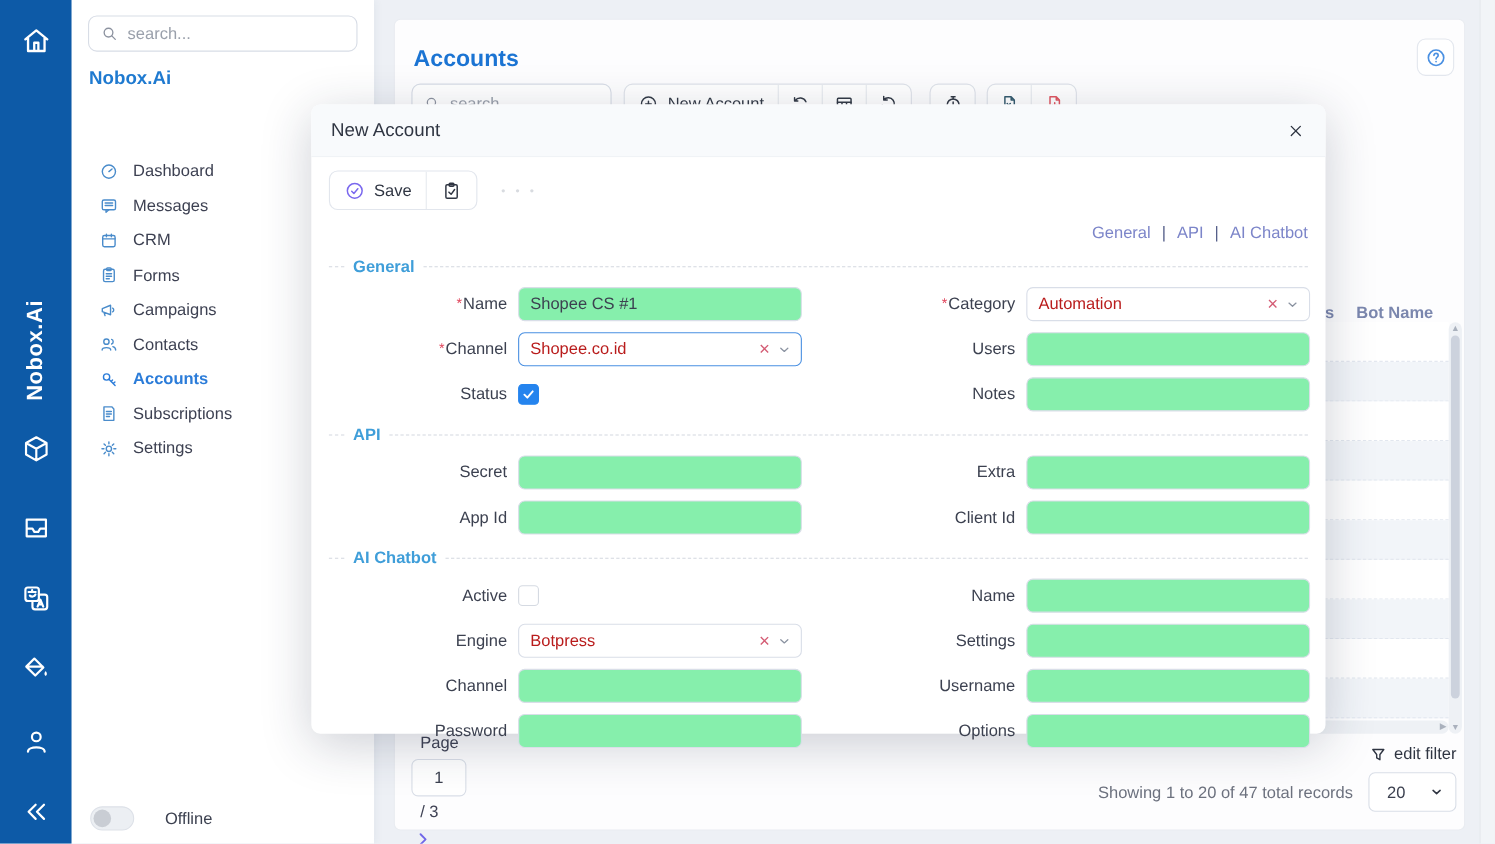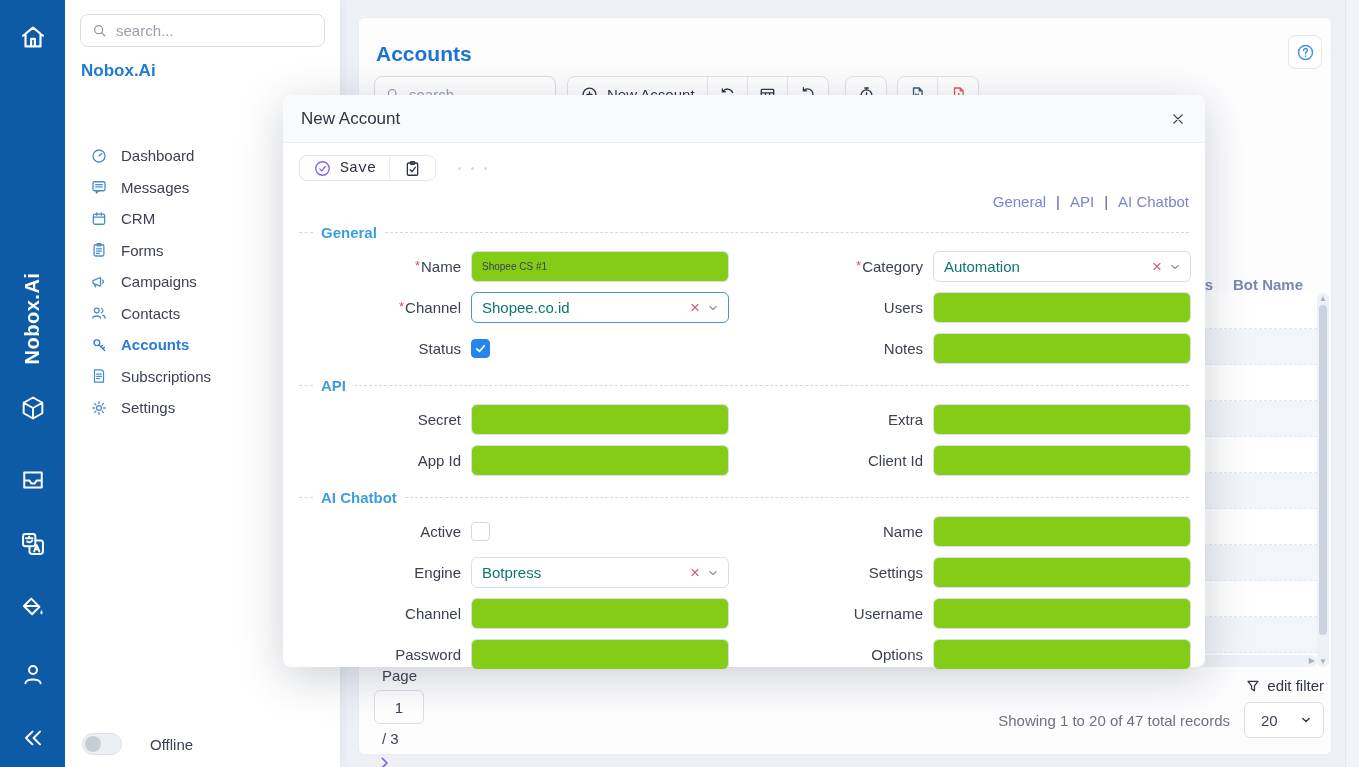--- a/index.html
+++ b/index.html
@@ -71,40 +71,40 @@
   .size-select { width:80px; height:36px; background:#fff; border:1px solid #d9dee7; border-radius:6px; display:flex; align-items:center; justify-content:space-between; padding:0 10px 0 16px; cursor:pointer; color:#3c4150; }
   .page-scrollbar { position:absolute; right:0; top:0; width:14px; height:767px; background:#f2f4f7; border-left:1px solid #e4e7ec; z-index:6; }
 
   
   .modal { position:absolute; left:283px; top:95px; width:922px; height:572px; background:#fff; border-radius:8px; box-shadow:0 10px 45px rgba(30,40,70,.22); z-index:10; }
   .m-head { height:48px; background:#f8fafc; border-bottom:1px solid #e9edf2; border-radius:8px 8px 0 0; display:flex; align-items:center; justify-content:space-between; padding:0 18px; }
   .m-title { font-size:17px; color:#2f3542; }
   .m-close { color:#2f3542; cursor:pointer; }
   .m-body { position:relative; padding:12px 16px 0; }
   .save-row { display:flex; align-items:center; }
-  .save-group { background:#fff; border:1px solid #e2e6ed; border-radius:8px; display:flex; height:26px; overflow:hidden;font-family:Liberation Mono, monospace; }
+  .save-group { background:#fff; border:1px solid #e2e6ed; border-radius:8px; display:flex; height:36px; overflow:hidden; }
   .save-group .gbtn { display:flex; align-items:center; gap:8px; padding:0 13px; cursor:pointer; color:#2f3542; }
   .save-group .sep { width:1px; background:#e7eaef; }
   .purple { color:#7a68ee; }
   .dots { display:flex; gap:10px; margin-left:22px; }
   .dots i { width:3px; height:3px; border-radius:50%; background:#d8dbe0; }
   .m-tabs { display:flex; justify-content:flex-end; align-items:center; gap:10px; margin-top:10px; height:20px; }
   .m-tabs .tlink { color:#7c85c9; cursor:pointer; }
   .m-tabs .tsep { color:#56608a; }
   .sec { display:flex; align-items:center; gap:8px; margin-top:12px; height:18px; }
   .sec::before { content:""; width:14px; border-top:1px dashed #d3d8df; }
   .sec::after { content:""; flex:1; border-top:1px dashed #d3d8df; }
   .sec span { color:#3f9ed9; font-weight:bold; }
   .frow { display:grid; grid-template-columns:162px 258px 184px 258px; column-gap:10px; align-items:center; margin-top:10px; }
   .flabel { text-align:right; color:#3c4150; }
   .req { color:#e1485e; font-size:13px; vertical-align:top; margin-right:1px; }
-  .tinput { width:258px; height:31px; border:1px solid #d9dee8; border-radius:6px; font:inherit; font-size:10px; color:#3c4150; padding:0 10px; outline:none; background:#84cc16; }
+  .tinput { width:258px; height:31px; border:1px solid #d9dee8; border-radius:6px; font:inherit; font-size:15px; color:#3c4150; padding:0 10px; outline:none; background:#86efac; }
   .selectbox { width:258px; height:31px; border:1px solid #d9dee8; border-radius:6px; background:#fff; display:flex; align-items:center; padding:0 8px 0 10px; gap:6px; cursor:pointer; }
   .selectbox.focused { border:1.5px solid #4a90e2; }
-  .selectbox .val { flex:1; color:#0f766e; }
+  .selectbox .val { flex:1; color:#b91c1c; }
   .selectbox .x { color:#d45d75; font-size:17px; line-height:1; cursor:pointer; }
   .selectbox .chev { color:#8b93a1; }
   .cb { width:19px; height:19px; border-radius:4px; border:1px solid #d5dae2; background:#fff; display:flex; align-items:center; justify-content:center; cursor:pointer; }
   .cb.checked { background:#2584ee; border-color:#2584ee; color:#fff; }
 </style>
 </head>
 <body>
 
 <div class="app">
 

